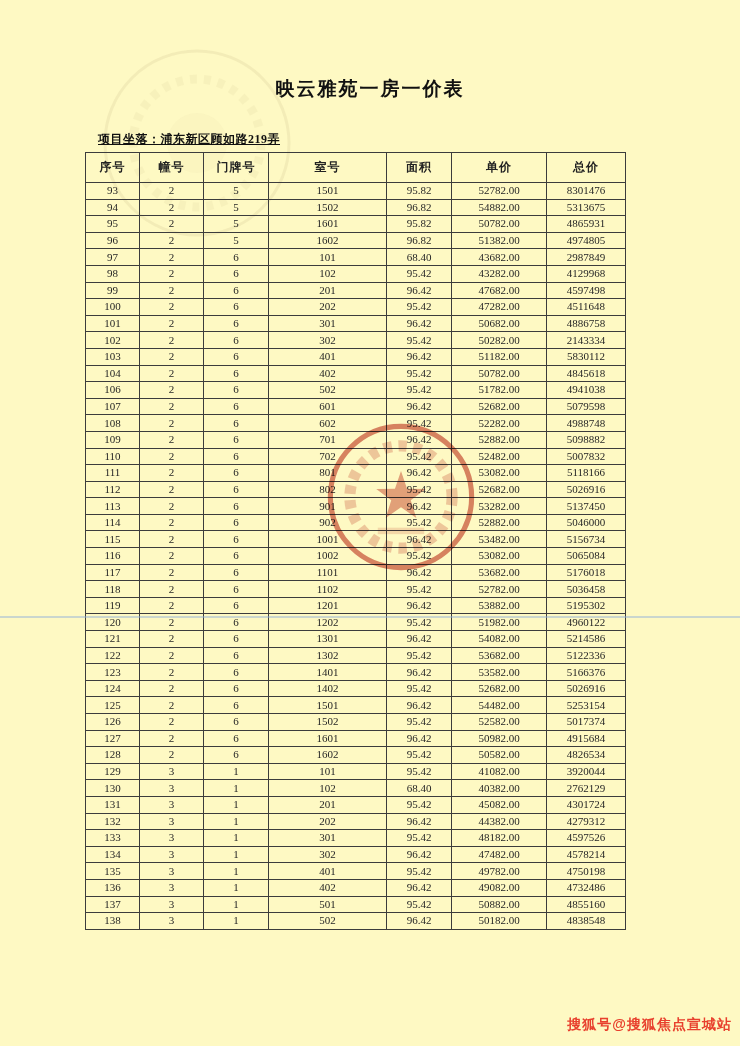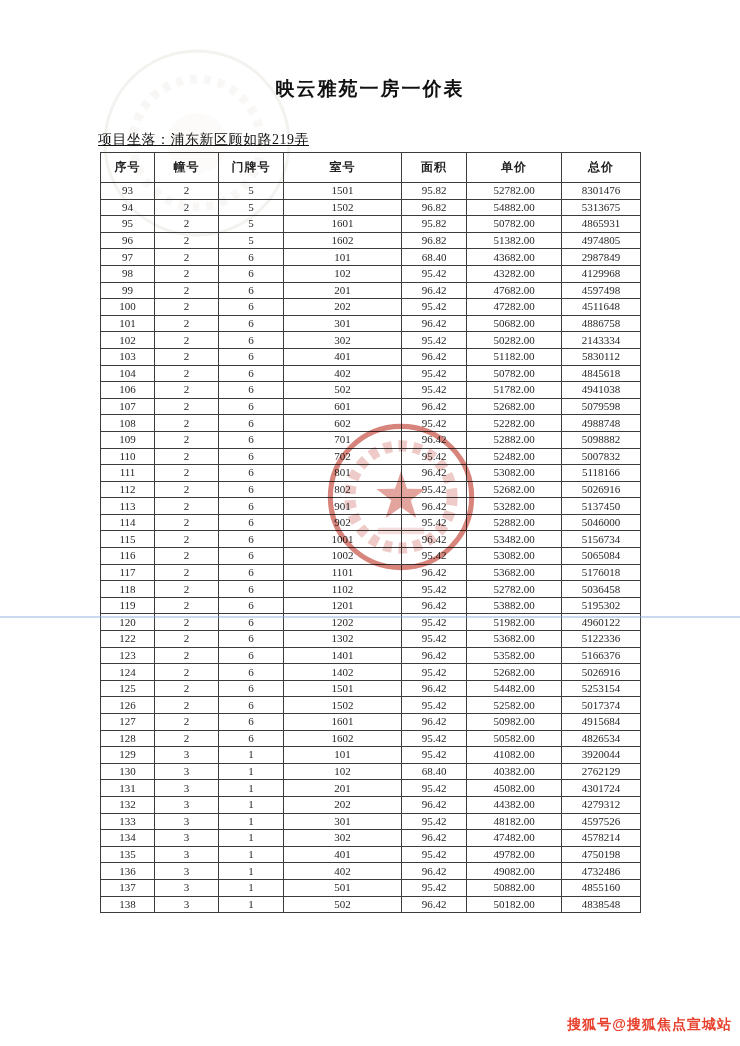--- a/index.html
+++ b/index.html
@@ -1,38 +1,38 @@
 <!DOCTYPE html>
 <html><head>
 <meta charset="utf-8">
 <style>
   html,body{margin:0;padding:0;background:#e8e8e8;}
   .page{
     position:relative;
     width:740px;height:1046px;
     margin:0 auto;
-    background:#ffffff;
+    background:#fef9c3;
     overflow:hidden;
     font-family:"Liberation Serif","DejaVu Serif",serif;
     color:#1d1d1d;
   }
   .doc-title{
     position:absolute;top:76px;left:0;width:740px;
     text-align:center;
     font-size:19px;font-weight:bold;letter-spacing:2px;
     margin:0;color:#111;
   }
   .location-line{
     position:absolute;top:131px;left:98px;
-    font-size:14px;font-weight:normal;color:#111;
+    font-size:12px;font-weight:bold;color:#111;
     text-decoration:underline;
     letter-spacing:0.5px;
   }
   table.price-table{
-    position:absolute;top:152px;left:100px;
+    position:absolute;top:152px;left:85px;
     width:540px;
     border-collapse:collapse;
     table-layout:fixed;
     border-radius:26px;
   }
   .price-table th,.price-table td{
     border:1px solid #3c3c3c;
     text-align:center;vertical-align:middle;
     padding:0 2px;
     white-space:nowrap;
@@ -341,20 +341,29 @@
         <tr>
           <td>120</td>
           <td>2</td>
           <td>6</td>
           <td>1202</td>
           <td>95.42</td>
           <td>51982.00</td>
           <td>4960122</td>
         </tr>
         <tr>
+          <td>121</td>
+          <td>2</td>
+          <td>6</td>
+          <td>1301</td>
+          <td>96.42</td>
+          <td>54082.00</td>
+          <td>5214586</td>
+        </tr>
+        <tr>
           <td>122</td>
           <td>2</td>
           <td>6</td>
           <td>1302</td>
           <td>95.42</td>
           <td>53682.00</td>
           <td>5122336</td>
         </tr>
         <tr>
           <td>123</td>

